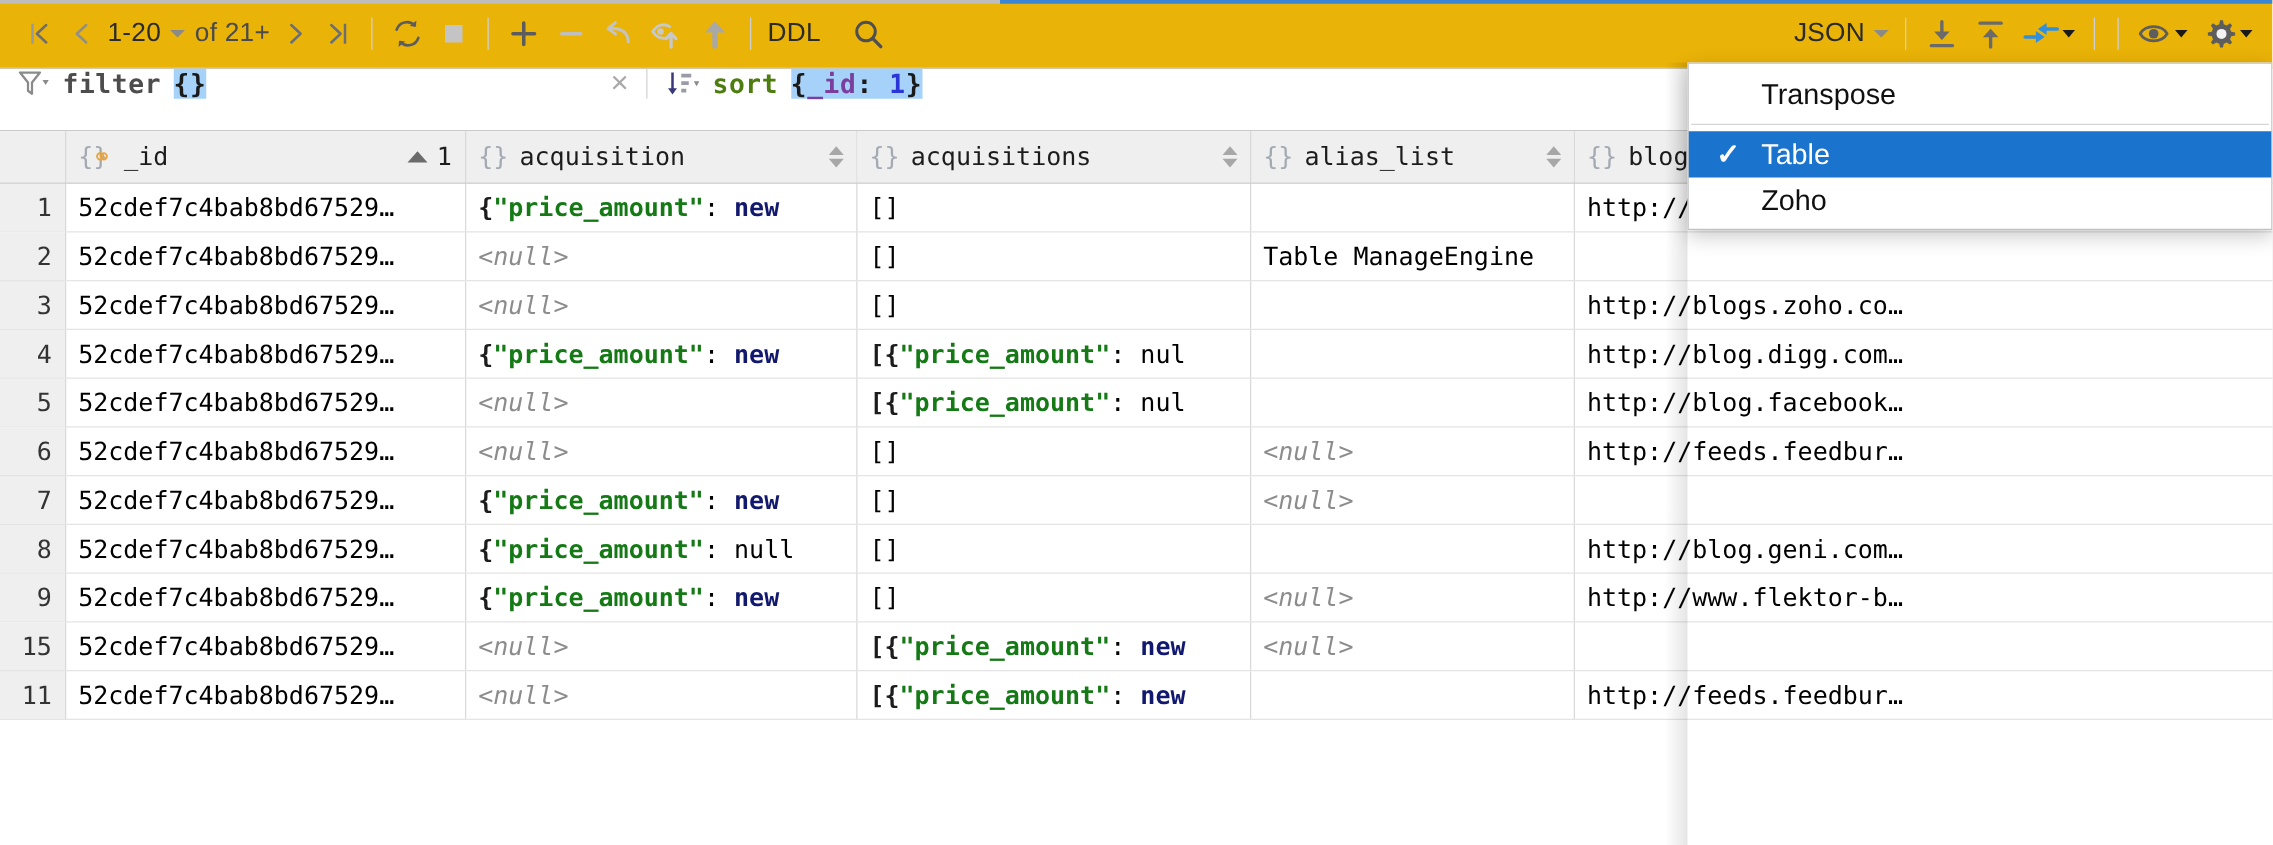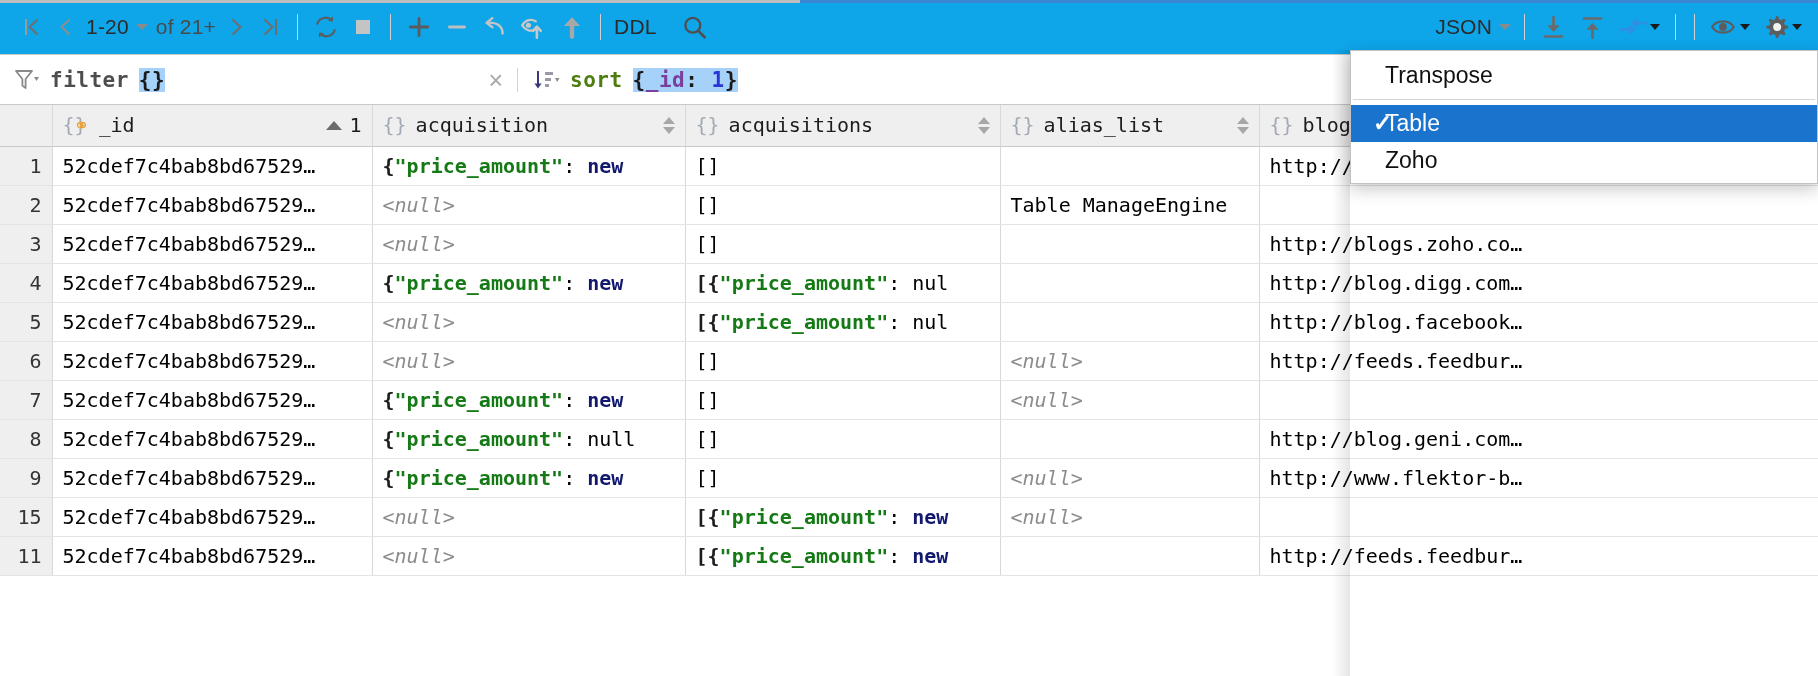--- a/index.html
+++ b/index.html
@@ -8,21 +8,21 @@
     background: #ffffff;
     font-family: "Liberation Sans", sans-serif;
     overflow: hidden;
   }
   #app { position: relative; width: 1818px; height: 676px; background:#fff; }
 
   
   .toolbar {
     position: relative;
     height: 55px;
-    background: #0ea5e9;
+    background: #eab308;
     display: flex;
     align-items: center;
     border-bottom: 1px solid #c9c9c9;
   }
   .tb-topline-grey {
     position:absolute; left:0; top:0; width:800px; height:3px; background:#bdbdbd;
   }
   .tb-topline-blue {
     position:absolute; left:800px; top:0; width:1018px; height:3px; background:#3a86d4;
   }
@@ -49,21 +49,21 @@
   }
   .chev.sm {
     border-left:5px solid transparent;border-right:5px solid transparent;
     border-top:6px solid #1a1a1a; margin-left:2px;
   }
   .icon { display:inline-block; line-height:0; }
   .spacer { flex:1 1 auto; }
 
   
   .filterbar {
-    height:50px; display:flex; align-items:center;
+    height:50px; display:flex; align-items:flex-start;
     background:#ffffff; border-bottom:1px solid #c9c9c9;
   }
   .fb-cell {
     display:flex; align-items:center; gap:10px;
     padding:0 14px; position:relative;
   }
   .fb-left { width:518px; border-right:1px solid #d4d4d4; }
   .fb-right { flex:1 1 auto; }
   .fb-label {
     font-family:"DejaVu Sans Mono","Liberation Mono",monospace;
@@ -137,21 +137,21 @@
   .popup {
     position:absolute; left:1350px; top:50px; width:468px;
     background:#ffffff;
     border:1px solid #c2c2c2;
     box-shadow: 0 5px 16px rgba(0,0,0,.22);
     padding:6px 0 4px 0;
     z-index:50;
   }
   .popup-item {
     height:37px; display:flex; align-items:center;
-    padding-left:34px; font-size:23px; color:#101010;
+    padding-left:58px; font-size:23px; color:#101010;
     position:relative; cursor:default;
   }
   .popup-item.sel { background:#1a73cc; color:#ffffff; }
   .popup-item .tick {
     position:absolute; left:22px; font-size:23px; font-weight:bold;
   }
   .popup-div { height:1px; background:#d6d6d6; margin:5px 2px; }
 
   .shadow-edge {
     position:absolute; top:50px; left:1332px; width:18px; height:626px;

